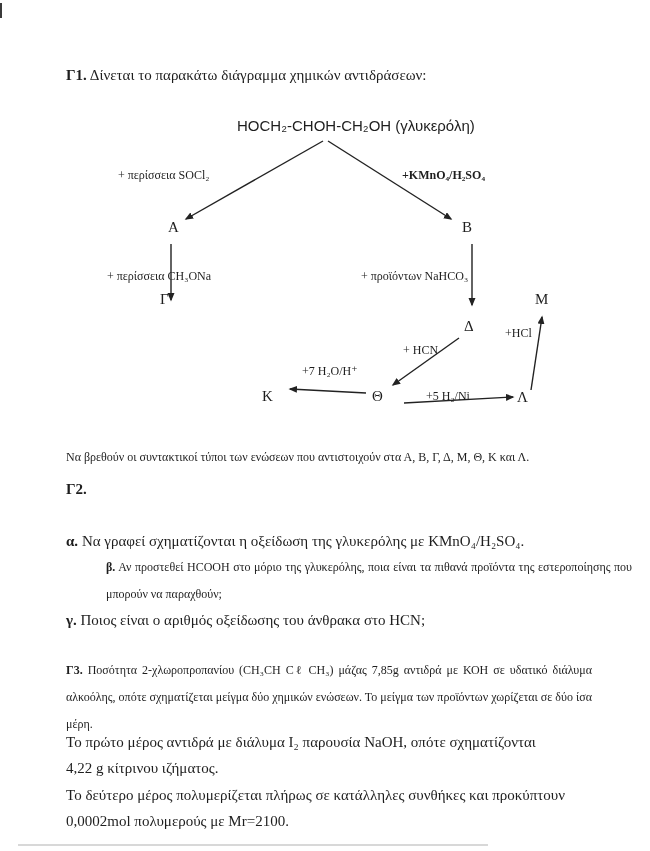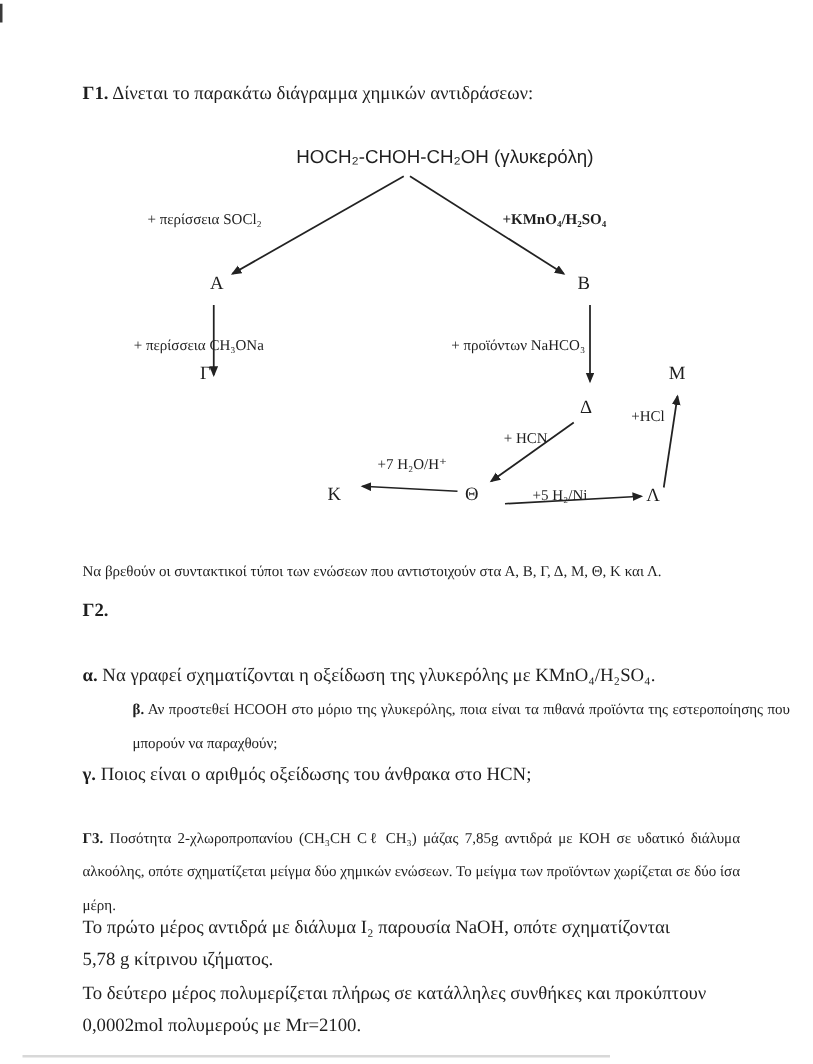--- a/index.html
+++ b/index.html
@@ -100,15 +100,15 @@
   <span class="bold">γ.</span>
   <span>Ποιος είναι ο αριθμός οξείδωσης του άνθρακα στο HCN;</span>
 </div>
 
 <p class="abs para" style="left:66px; top:645px;">
   <span class="bold">Γ3.</span>
   <span>Ποσότητα 2-χλωροπροπανίου (CH₃CH Cℓ CH₃) μάζας 7,85g αντιδρά με ΚΟΗ σε υδατικό διάλυμα αλκοόλης, οπότε σχηματίζεται μείγμα δύο χημικών ενώσεων. Το μείγμα των προϊόντων χωρίζεται σε δύο ίσα μέρη.</span>
 </p>
 
 <div class="abs line" style="left:66px; top:729px;">Το πρώτο μέρος αντιδρά με διάλυμα I₂ παρουσία NaOH, οπότε σχηματίζονται</div>
-<div class="abs line" style="left:66px; top:755px;">5,78 g κίτρινου ιζήματος.</div>
+<div class="abs line" style="left:66px; top:755px;">4,22 g κίτρινου ιζήματος.</div>
 <div class="abs line" style="left:66px; top:782px;">Το δεύτερο μέρος πολυμερίζεται πλήρως σε κατάλληλες συνθήκες και προκύπτουν</div>
 <div class="abs line" style="left:66px; top:808px;">0,0002mol πολυμερούς με Mr=2100.</div>
 
 </body></html>

